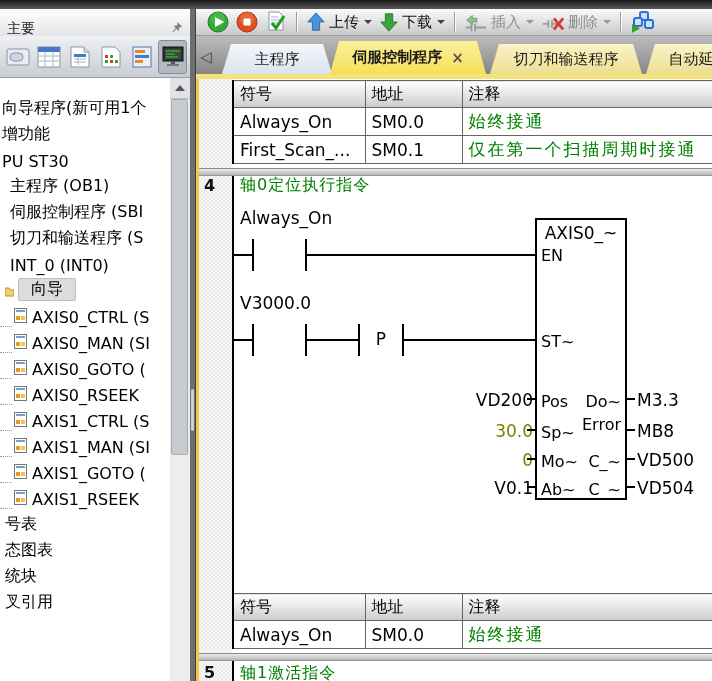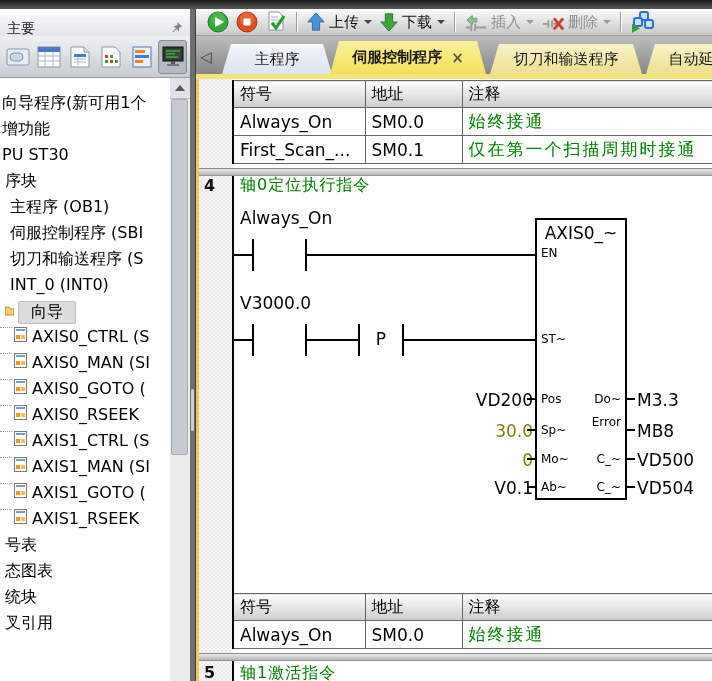--- a/index.html
+++ b/index.html
@@ -16,21 +16,21 @@
     background:linear-gradient(#fefefe,#d7dade);border-bottom:1px solid #a8aeb6;
     display:flex;align-items:center;padding:0 7px;font-size:14px;color:#222}
   .sb-titlebar .grow{flex:1}
   .sb-iconbar{position:absolute;left:0;top:27px;width:190px;height:42px;box-sizing:border-box;
     background:linear-gradient(#eef0f3,#c9cdd3);border-bottom:1px solid #989ea6;
     display:flex;align-items:center;justify-content:space-between;padding:0 3px}
   .sb-tool{width:29px;height:34px;display:flex;align-items:center;justify-content:center;border-radius:3px}
   .sb-tool.pressed{background:#b4b9c2;border:1px solid #878d97;box-sizing:border-box}
   #tree{position:absolute;left:0;top:69px;width:170px;bottom:0;overflow:hidden;
     font-size:16px;white-space:nowrap;padding-top:15px;box-sizing:border-box}
-  .trow{height:26px;display:flex;align-items:flex-start}
+  .trow{height:26px;display:flex;align-items:flex-end}
   .i0{padding-left:2px}.i1{padding-left:5px}.i2{padding-left:10px}.iw{}
   .dots{width:12px;border-top:1px dotted #9a9a9a;margin-right:2px}
   .wiz{margin-right:5px;flex:none}
   .selbg{background:#dcdcdc;border:1px solid #bdbdbd;border-radius:2px;padding:0 12px}
   #sb-scroll{position:absolute;right:0;top:69px;width:20px;bottom:0;background:#ededee}
   .scr-btn{height:20px;background:#e0e2e5;border-bottom:1px solid #bcbcbc;
     display:flex;align-items:center;justify-content:center}
   .tri-up{width:0;height:0;border-left:5px solid transparent;border-right:5px solid transparent;
     border-bottom:6px solid #555}
   .scr-thumb{position:absolute;left:1px;top:21px;width:17px;height:356px;background:#c7cbd1;
@@ -85,21 +85,21 @@
   .hline{position:absolute;height:2px;background:#000}
   .vline{position:absolute;width:2px;background:#000}
   .cbar{position:absolute;width:2px;height:32px;background:#000}
   .lt{position:absolute;font-size:17px;white-space:nowrap}
   .green{color:#008000;font-size:16px;letter-spacing:1px}
   .olive{color:#7e7e00}
   .netnum{position:absolute;left:8px;font-size:16px;font-weight:bold;color:#111;z-index:2}
   .fbox{position:absolute;left:339px;top:144px;width:92px;height:282px;border:2px solid #000;
     box-sizing:border-box;background:#fff}
   .fbox .title{position:absolute;left:0;top:3px;width:100%;text-align:center;font-size:17px}
-  .pin-name{position:absolute;font-size:12px;white-space:nowrap}
+  .pin-name{position:absolute;font-size:16px;white-space:nowrap}
   .pin-in-val{position:absolute;right:179px;font-size:17px;white-space:nowrap;text-align:right}
   .pin-out-val{position:absolute;left:441px;font-size:17px;white-space:nowrap}
 </style>
 </head>
 <body>
 
 <div id="topstrip" class="abs"></div>
 
 <div id="sidebar" class="abs">
   <div class="sb-titlebar">
@@ -164,23 +164,20 @@
 
   <div id="tree">
     <div class="trow i0">
         <span>向导程序(新可用1个</span>
       </div>
     <div class="trow i0">
         <span>增功能</span>
       </div>
     <div class="trow i0">
         <span>PU ST30</span>
-      </div>
-    <div class="trow i1">
-        <span>序块</span>
       </div>
     <div class="trow i2">
         <span>主程序 (OB1)</span>
       </div>
     <div class="trow i2">
         <span>伺服控制程序 (SBI</span>
       </div>
     <div class="trow i2">
         <span>切刀和输送程序 (S</span>
       </div>

